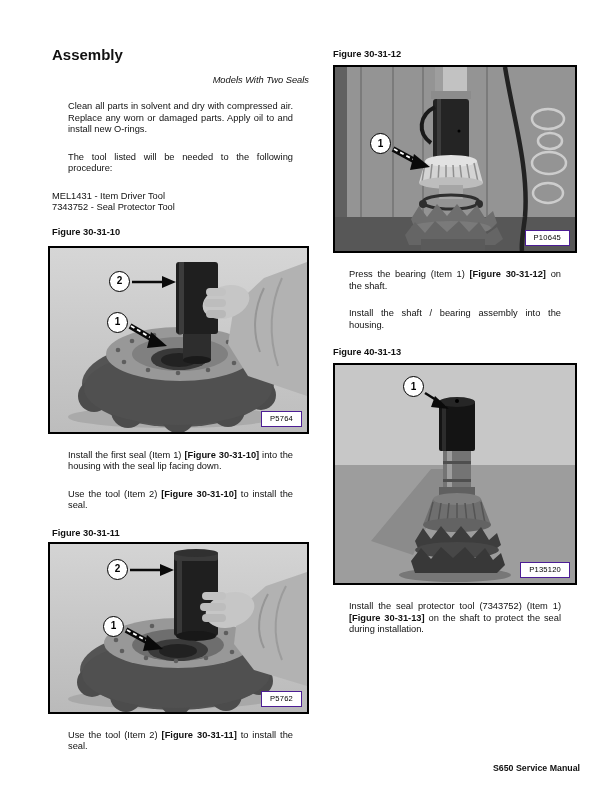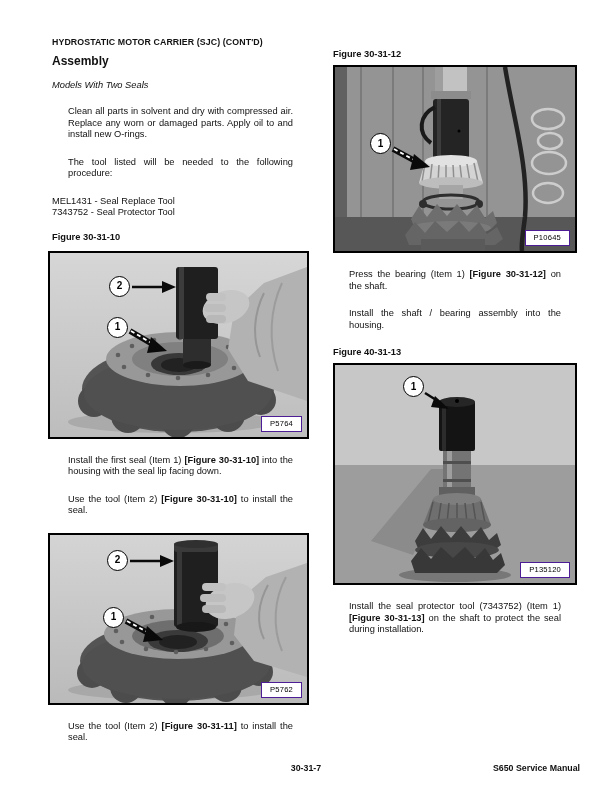--- a/index.html
+++ b/index.html
@@ -7,22 +7,22 @@
     position:relative;width:612px;height:792px;background:#ffffff;overflow:hidden;
     font-family:"Liberation Sans","DejaVu Sans",sans-serif;color:#111;
   }
   .col{position:absolute;top:30px;}
   .col-left{left:48px;width:261px;}
   .col-right{left:333px;width:244px;}
   .tx{padding-left:4px;padding-right:0;}
   h1.section-title{
     font-size:8.8px;font-weight:bold;margin:7px 0 0 0;letter-spacing:.1px;white-space:nowrap;
   }
-  .subhead{font-size:12px;font-weight:bold;margin:7px 0 0 0;}
-  .italic-note{font-size:9.3px;font-style:italic;margin:12px 0 4px 0;}
+  .subhead{font-size:15px;font-weight:bold;margin:16px 0 0 0;}
+  .italic-note{font-size:9.3px;font-style:italic;margin:12px 0 4px 0;text-align:right;}
   p.body{font-size:9.3px;line-height:11.5px;margin:16px;text-align:justify;}
   .mt-clean{margin-top:8px;}
   .mt-toolintro{margin-top:12px;}
   .tool-list{font-size:9.3px;line-height:11.5px;margin:11px 0 0 0;}
   .fig-heading{font-size:9.3px;font-weight:bold;margin:13px 0 0 0;}
   .fig-heading.first{margin-top:19px;}
   .figure-box{
     position:relative;border:2px solid #000;background:#c9c9c9;margin-top:9px;
     box-sizing:content-box;
   }
@@ -48,29 +48,28 @@
   .footer-center{position:absolute;left:0;width:612px;text-align:center;}
   .footer-right{position:absolute;right:32px;}
   b{font-weight:bold;}
 </style>
 </head>
 <body>
 
 <div class="page">
 
   <div class="col col-left">
-    <h1 class="section-title tx">HYDROSTATIC MOTOR CARRIER (SJC) (CONT'D)</h1>
     <div class="subhead tx">Assembly</div>
     <div class="italic-note tx">Models With Two Seals</div>
 
     <p class="body tx mt-clean">Clean all parts in solvent and dry with compressed air. Replace any worn or damaged parts. Apply oil to and install new O-rings.</p>
     <p class="body tx mt-toolintro">The tool listed will be needed to the following procedure:</p>
 
     <div class="tool-list tx">
-      <div>MEL1431 - Seal Replace Tool</div>
+      <div>MEL1431 - Item Driver Tool</div>
       <div>7343752 - Seal Protector Tool</div>
     </div>
 
     <div class="fig-heading tx">Figure 30-31-10</div>
 
     <div class="figure-box" style="width:257px;height:184px;">
       <svg width="257" height="184" viewBox="0 0 257 184">
         <defs>
           <linearGradient id="bgA" x1="0" y1="0" x2="0" y2="1">
             <stop offset="0" stop-color="#d6d6d6"></stop>
@@ -134,20 +133,21 @@
         </g>
       </svg>
       <div class="callout" style="left:59px;top:23px;">2</div>
       <div class="callout" style="left:57px;top:64px;">1</div>
       <div class="photo-label">P5764</div>
     </div>
 
     <p class="body tx mt-p1"><span>Install the first seal (Item 1) </span><b>[Figure 30-31-10]</b><span> into the housing with the seal lip facing down.</span></p>
     <p class="body tx mt-p2"><span>Use the tool (Item 2) </span><b>[Figure 30-31-10]</b><span> to install the seal.</span></p>
 
+    <div class="fig-heading tx">Figure 30-31-11</div>
 
     <div class="figure-box mt-fig11box" style="width:257px;height:168px;">
       <svg width="257" height="168" viewBox="0 0 257 168">
         <defs>
           <linearGradient id="bgB" x1="0" y1="0" x2="0" y2="1">
             <stop offset="0" stop-color="#d4d4d4"></stop>
               <stop offset="1" stop-color="#bababa"></stop>
           </linearGradient>
         </defs>
         <rect width="257" height="168" fill="url(#bgB)"></rect>
@@ -333,17 +333,16 @@
         </g>
       </svg>
       <div class="callout" style="left:68px;top:11px;">1</div>
       <div class="photo-label">P135120</div>
     </div>
 
     <p class="body mt-p3"><span>Install the seal protector tool (7343752) (Item 1) </span><b>[Figure 30-31-13]</b><span> on the shaft to protect the seal during installation.</span></p>
   </div>
 
   <div class="footer">
-    <span class="footer-center">30-31-7</span>
     <span class="footer-right">S650 Service Manual</span>
   </div>
 
 </div>
 
 </body></html>

